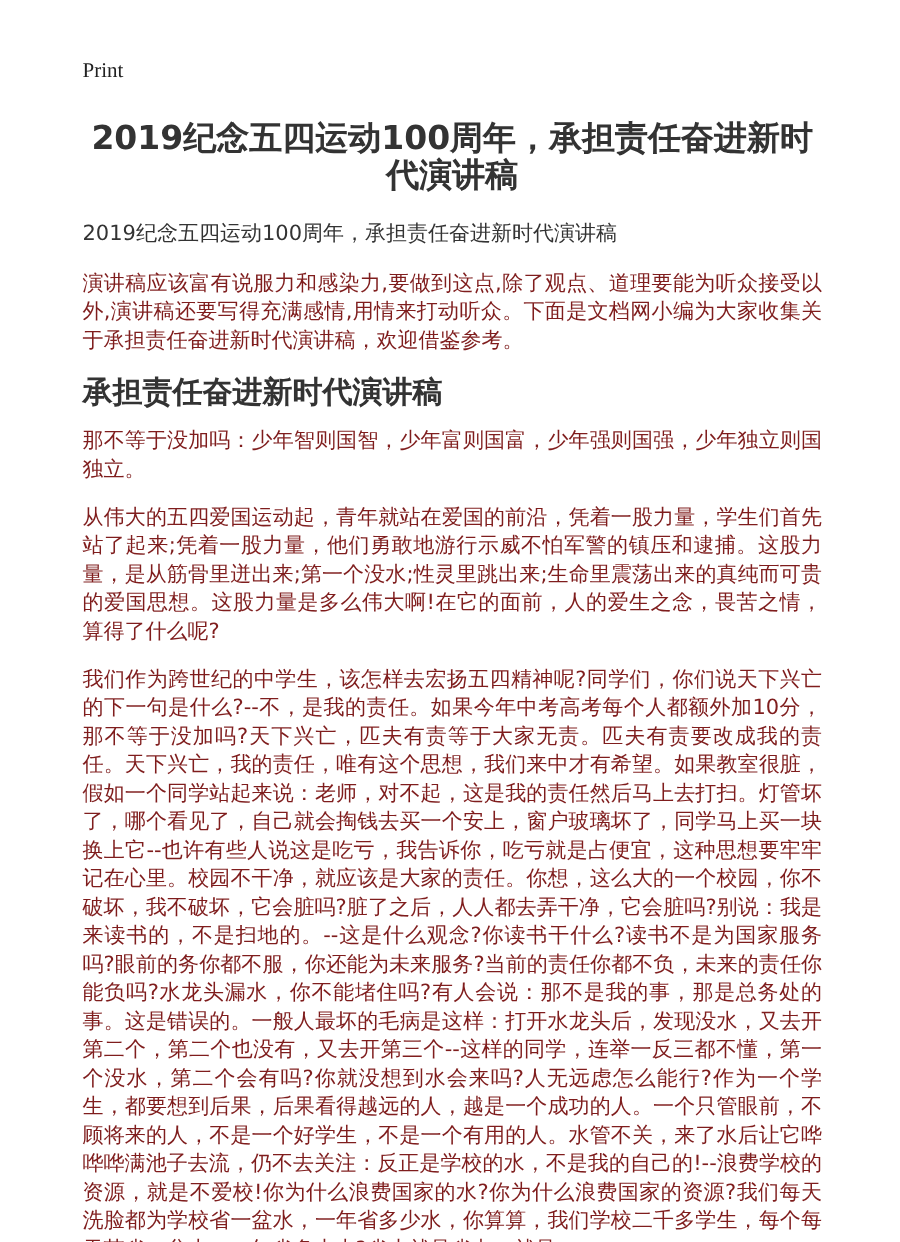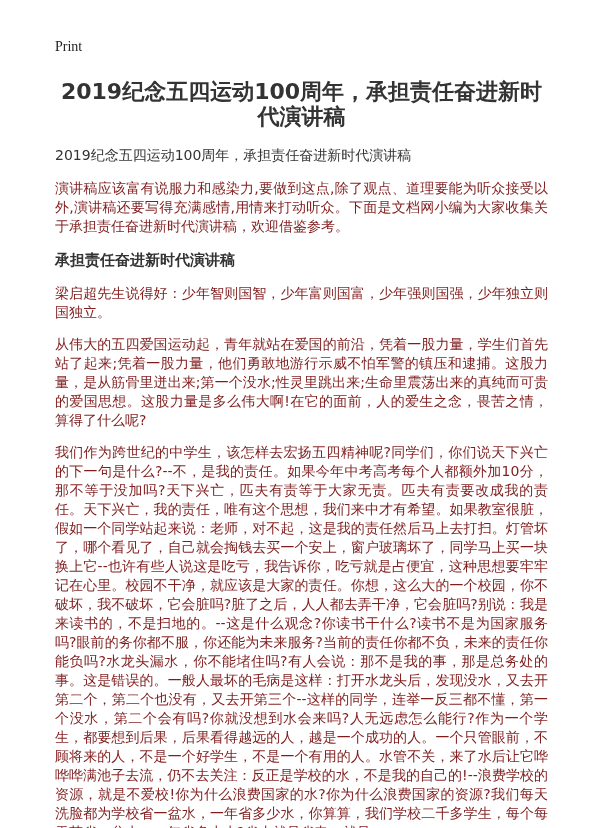--- a/index.html
+++ b/index.html
@@ -45,21 +45,21 @@
     margin: 0 0 16px 0;
   }
   .para {
     font-size: 14px;
     line-height: 19px;
     text-align: justify;
     color: #7f1d1d;
     margin: 0 0 13px 0;
   }
   .section-heading {
-    font-size: 15px;
+    font-size: 20px;
     font-weight: bold;
     line-height: 17px;
     color: #333333;
     margin: 16px 0 15px 0;
   }
 </style>
 </head>
 <body>
 
 <div class="page">
@@ -67,19 +67,19 @@
   <span class="print-link">Print</span>
 
   <h1 class="doc-title">2019纪念五四运动100周年，承担责任奋进新时代演讲稿</h1>
 
   <div class="doc-subtitle">2019纪念五四运动100周年，承担责任奋进新时代演讲稿</div>
 
   <p class="para">演讲稿应该富有说服力和感染力,要做到这点,除了观点、道理要能为听众接受以外,演讲稿还要写得充满感情,用情来打动听众。下面是文档网小编为大家收集关于承担责任奋进新时代演讲稿，欢迎借鉴参考。</p>
 
   <h2 class="section-heading">承担责任奋进新时代演讲稿</h2>
 
-  <p class="para">梁启超先生说得好：少年智则国智，少年富则国富，少年强则国强，少年独立则国独立。</p>
+  <p class="para">那不等于没加吗：少年智则国智，少年富则国富，少年强则国强，少年独立则国独立。</p>
 
   <p class="para">从伟大的五四爱国运动起，青年就站在爱国的前沿，凭着一股力量，学生们首先站了起来;凭着一股力量，他们勇敢地游行示威不怕军警的镇压和逮捕。这股力量，是从筋骨里迸出来;第一个没水;性灵里跳出来;生命里震荡出来的真纯而可贵的爱国思想。这股力量是多么伟大啊!在它的面前，人的爱生之念，畏苦之情，算得了什么呢?</p>
 
   <p class="para">我们作为跨世纪的中学生，该怎样去宏扬五四精神呢?同学们，你们说天下兴亡的下一句是什么?--不，是我的责任。如果今年中考高考每个人都额外加10分，那不等于没加吗?天下兴亡，匹夫有责等于大家无责。匹夫有责要改成我的责任。天下兴亡，我的责任，唯有这个思想，我们来中才有希望。如果教室很脏，假如一个同学站起来说：老师，对不起，这是我的责任然后马上去打扫。灯管坏了，哪个看见了，自己就会掏钱去买一个安上，窗户玻璃坏了，同学马上买一块换上它--也许有些人说这是吃亏，我告诉你，吃亏就是占便宜，这种思想要牢牢记在心里。校园不干净，就应该是大家的责任。你想，这么大的一个校园，你不破坏，我不破坏，它会脏吗?脏了之后，人人都去弄干净，它会脏吗?别说：我是来读书的，不是扫地的。--这是什么观念?你读书干什么?读书不是为国家服务吗?眼前的务你都不服，你还能为未来服务?当前的责任你都不负，未来的责任你能负吗?水龙头漏水，你不能堵住吗?有人会说：那不是我的事，那是总务处的事。这是错误的。一般人最坏的毛病是这样：打开水龙头后，发现没水，又去开第二个，第二个也没有，又去开第三个--这样的同学，连举一反三都不懂，第一个没水，第二个会有吗?你就没想到水会来吗?人无远虑怎么能行?作为一个学生，都要想到后果，后果看得越远的人，越是一个成功的人。一个只管眼前，不顾将来的人，不是一个好学生，不是一个有用的人。水管不关，来了水后让它哗哗哗满池子去流，仍不去关注：反正是学校的水，不是我的自己的!--浪费学校的资源，就是不爱校!你为什么浪费国家的水?你为什么浪费国家的资源?我们每天洗脸都为学校省一盆水，一年省多少水，你算算，我们学校二千多学生，每个每天节省一盆水，一年省多少水?省水就是省电，就是</p>
 
 </div>
 
 </body></html>

